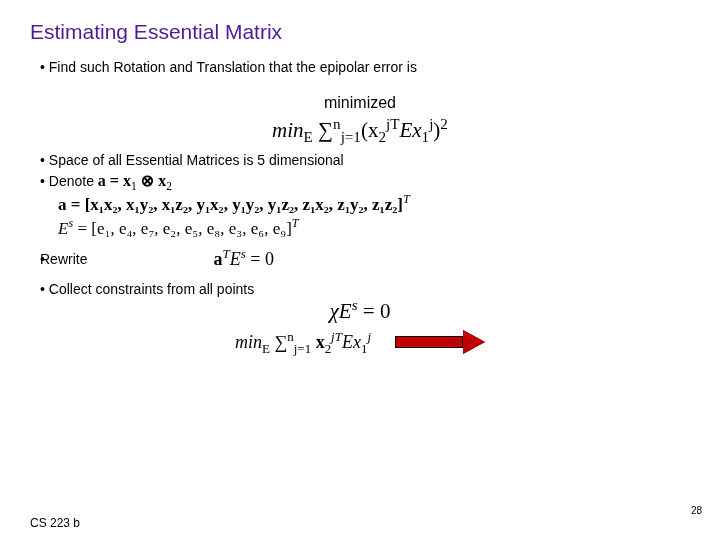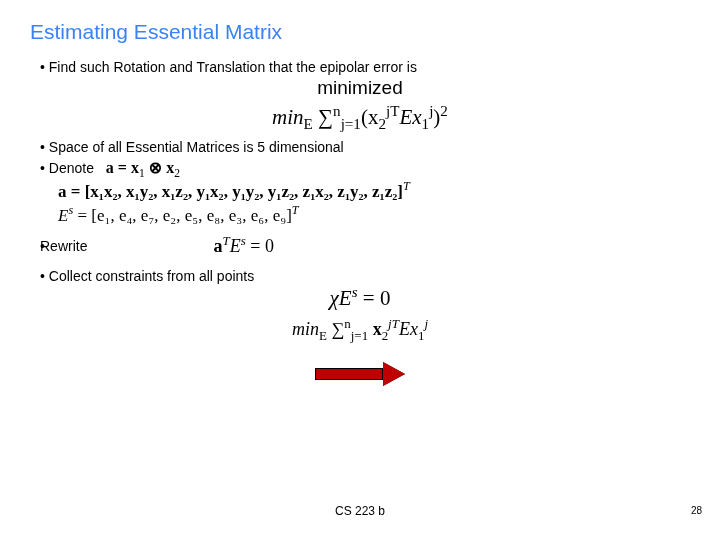--- a/index.html
+++ b/index.html
@@ -7,77 +7,76 @@
     width: 720px;
     height: 540px;
     background: #fff;
     font-family: Verdana, Geneva, sans-serif;
     position: relative;
     padding: 20px 30px 30px 30px;
     color: #000;
   }
   .title {
     font-size: 21px;
-    color: #3b82f6;
+    color: #4c1d95;
     font-weight: normal;
     margin-bottom: 14px;
   }
   .bullet {
     font-size: 14px;
     line-height: 1.35;
     margin-left: 10px;
     text-indent: -14px;
     padding-left: 14px;
   }
   .bullet::before {
     content: "•  ";
   }
   .center-sub {
     display: block;
     text-align: center;
-    font-size: 19px;
-    margin-top: 0;
+    font-size: 16px;
+    margin-top: 17px;
   }
   .formula {
     text-align: center;
     font-family: "Times New Roman", serif;
     font-size: 21px;
     margin: 6px 0 8px 0;
   }
   .formula-left {
     text-align: left;
     font-family: "Times New Roman", serif;
     font-size: 18px;
     margin: 4px 0 4px 28px;
   }
   .red { color: #000000; }
   sub, sup { font-size: 0.72em; line-height: 0; }
   .footer {
     position: absolute;
-    bottom: 22px;
+    bottom: 10px;
     width: 660px;
-    text-align: center;
+    text-align: left;
     font-size: 12px;
     color: #000;
   }
   .pagenum {
     position: absolute;
     bottom: 24px;
     right: 18px;
     font-size: 10px;
   }
   .arrow-row {
     display: flex;
     align-items: center;
     justify-content: center;
     gap: 24px;
     margin-top: 2px;
     font-family: "Times New Roman", serif;
     font-size: 18px;
-    flex-direction: column;
   }
   .arrow {
     width: 90px;
     height: 20px;
     position: relative;
   }
   .arrow-body {
     position: absolute;
     left: 0;
     top: 4px;
@@ -127,21 +126,21 @@
 <div class="formula">
   <i><span>min</span></i><sub>E</sub><span> ∑</span><sup>n</sup><sub>j=1</sub><span>(x</span><sub>2</sub><sup>jT</sup><i><span>Ex</span></i><sub>1</sub><sup>j</sup><span>)</span><sup>2</sup>
 </div>
 
 <div class="group tight">
   <div class="bullet">
     <span>Space of all </span><span class="red">Essential Matrices</span><span> is 5 dimensional</span>
   </div>
   <div class="bullet">
     <span>Denote</span>
-    <span style="font-family:'Times New Roman',serif;font-size:16px;margin-left:8px;">
+    <span style="font-family:'Times New Roman',serif;font-size:16px;margin-left:0;">
       <b>a = x</b><sub>1</sub><b> ⊗ x</b><sub>2</sub>
     </span>
   </div>
 </div>
 
 <div class="formula-left sml">
   <b>a = [x₁x₂, x₁y₂, x₁z₂, y₁x₂, y₁y₂, y₁z₂, z₁x₂, z₁y₂, z₁z₂]</b><sup><i>T</i></sup>
 </div>
 
 <div class="formula-left sml">

